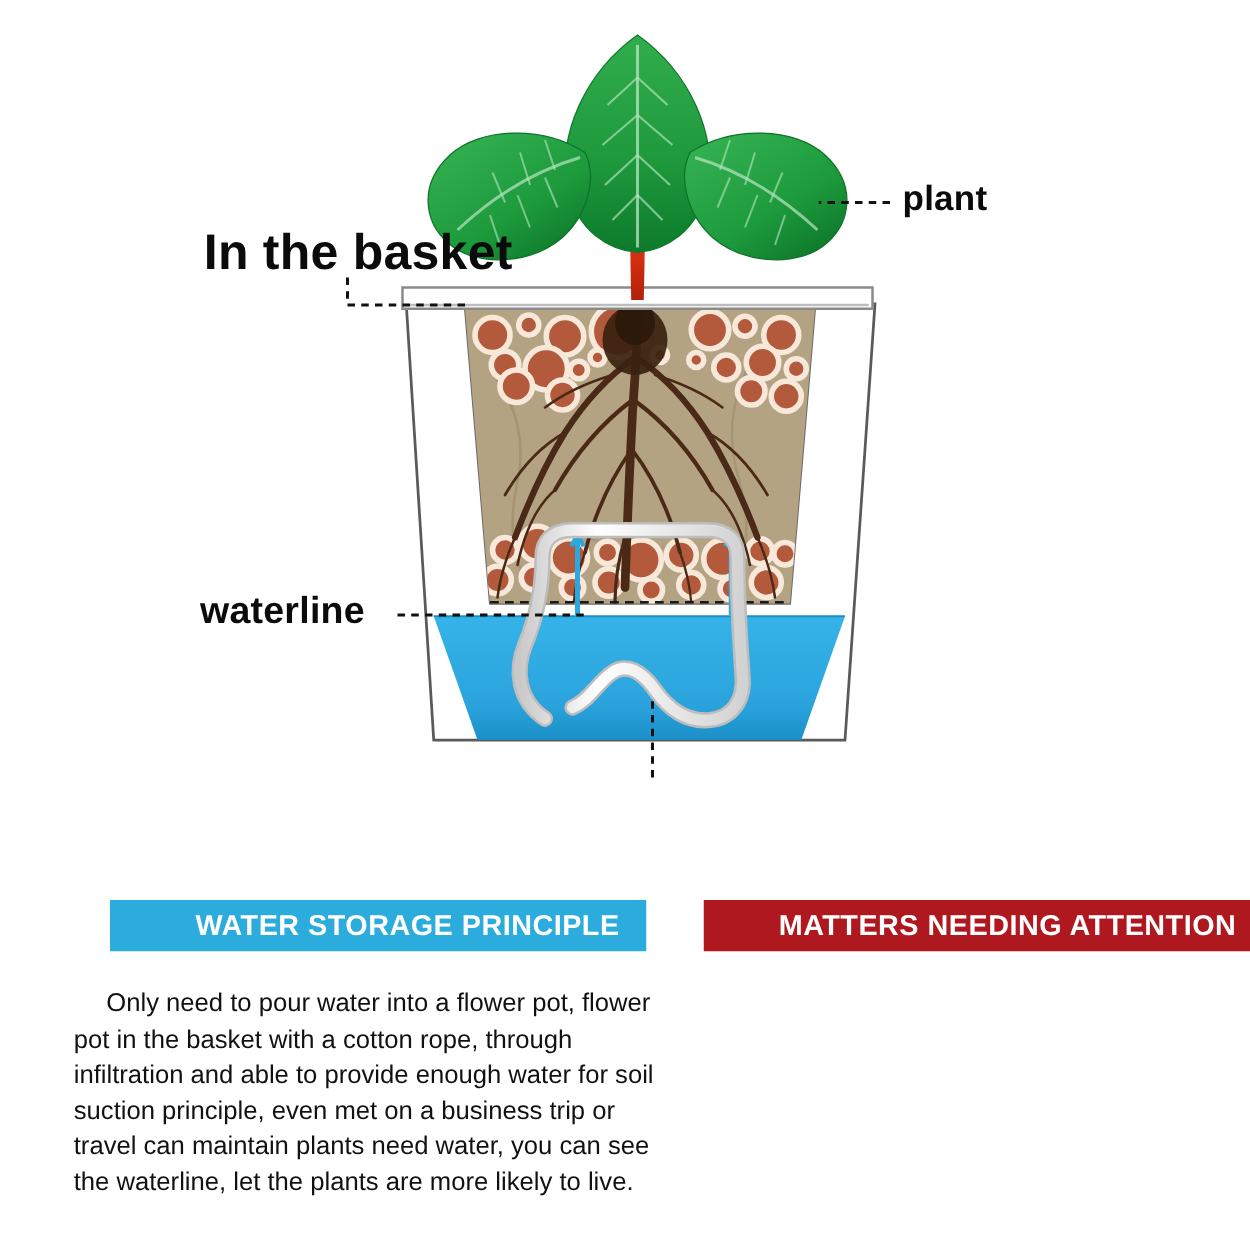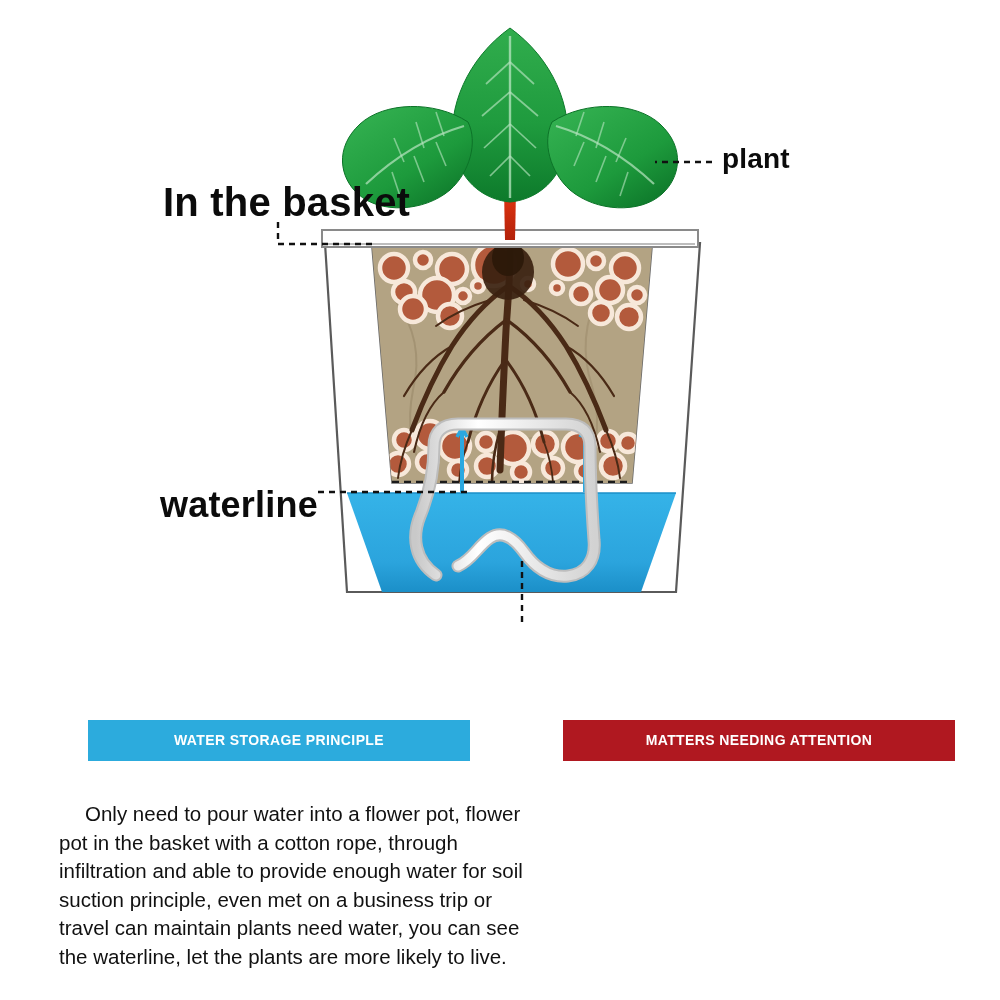--- a/index.html
+++ b/index.html
@@ -13,44 +13,45 @@
   .diag-label{
     position:absolute;
     font-family:"Liberation Sans",sans-serif;
     font-weight:700;
     color:#0b0b0b;
     white-space:nowrap;
     letter-spacing:.2px;
   }
   #label-in-basket{left:163px;top:180px;font-size:40px;}
   #label-plant{left:722px;top:143px;font-size:28px;}
-  #label-waterline{left:160px;top:484px;font-size:36px;}
+  #label-waterline{left:160px;top:472px;font-size:30px;}
   #label-rope{left:344px;top:628px;font-size:32px;}
 
   
   #panels{position:absolute;left:0;top:690px;width:1000px;height:310px;}
   .panel{position:absolute;top:0;}
   #panel-left{left:45px;width:470px;}
   #panel-right{left:520px;width:470px;}
 
   .panel-header{
     height:41px;
     line-height:41px;
     text-align:center;
     color:#ffffff;
-    font-size:14px;
+    font-size:23px;
     font-weight:700;
     letter-spacing:.4px;
     font-family:"Liberation Sans",sans-serif;
+    padding-left:47px;
   }
   #panel-left  .panel-header{background:#2cabdd;margin:30px 0 0 43px;width:382px;}
   #panel-right .panel-header{background:#b01820;margin:30px 0 0 43px;width:392px;}
 
   .panel-body{
-    margin-top:39px;
+    margin-top:28px;
     font-size:20.5px;
     line-height:28.5px;
     color:#111;
     text-indent:26px;
     font-family:"Liberation Sans",sans-serif;
   }
   #panel-left  .panel-body{margin-left:14px;width:468px;}
   #panel-right .panel-body{margin-left:16px;width:460px;}
 </style>
 </head>

